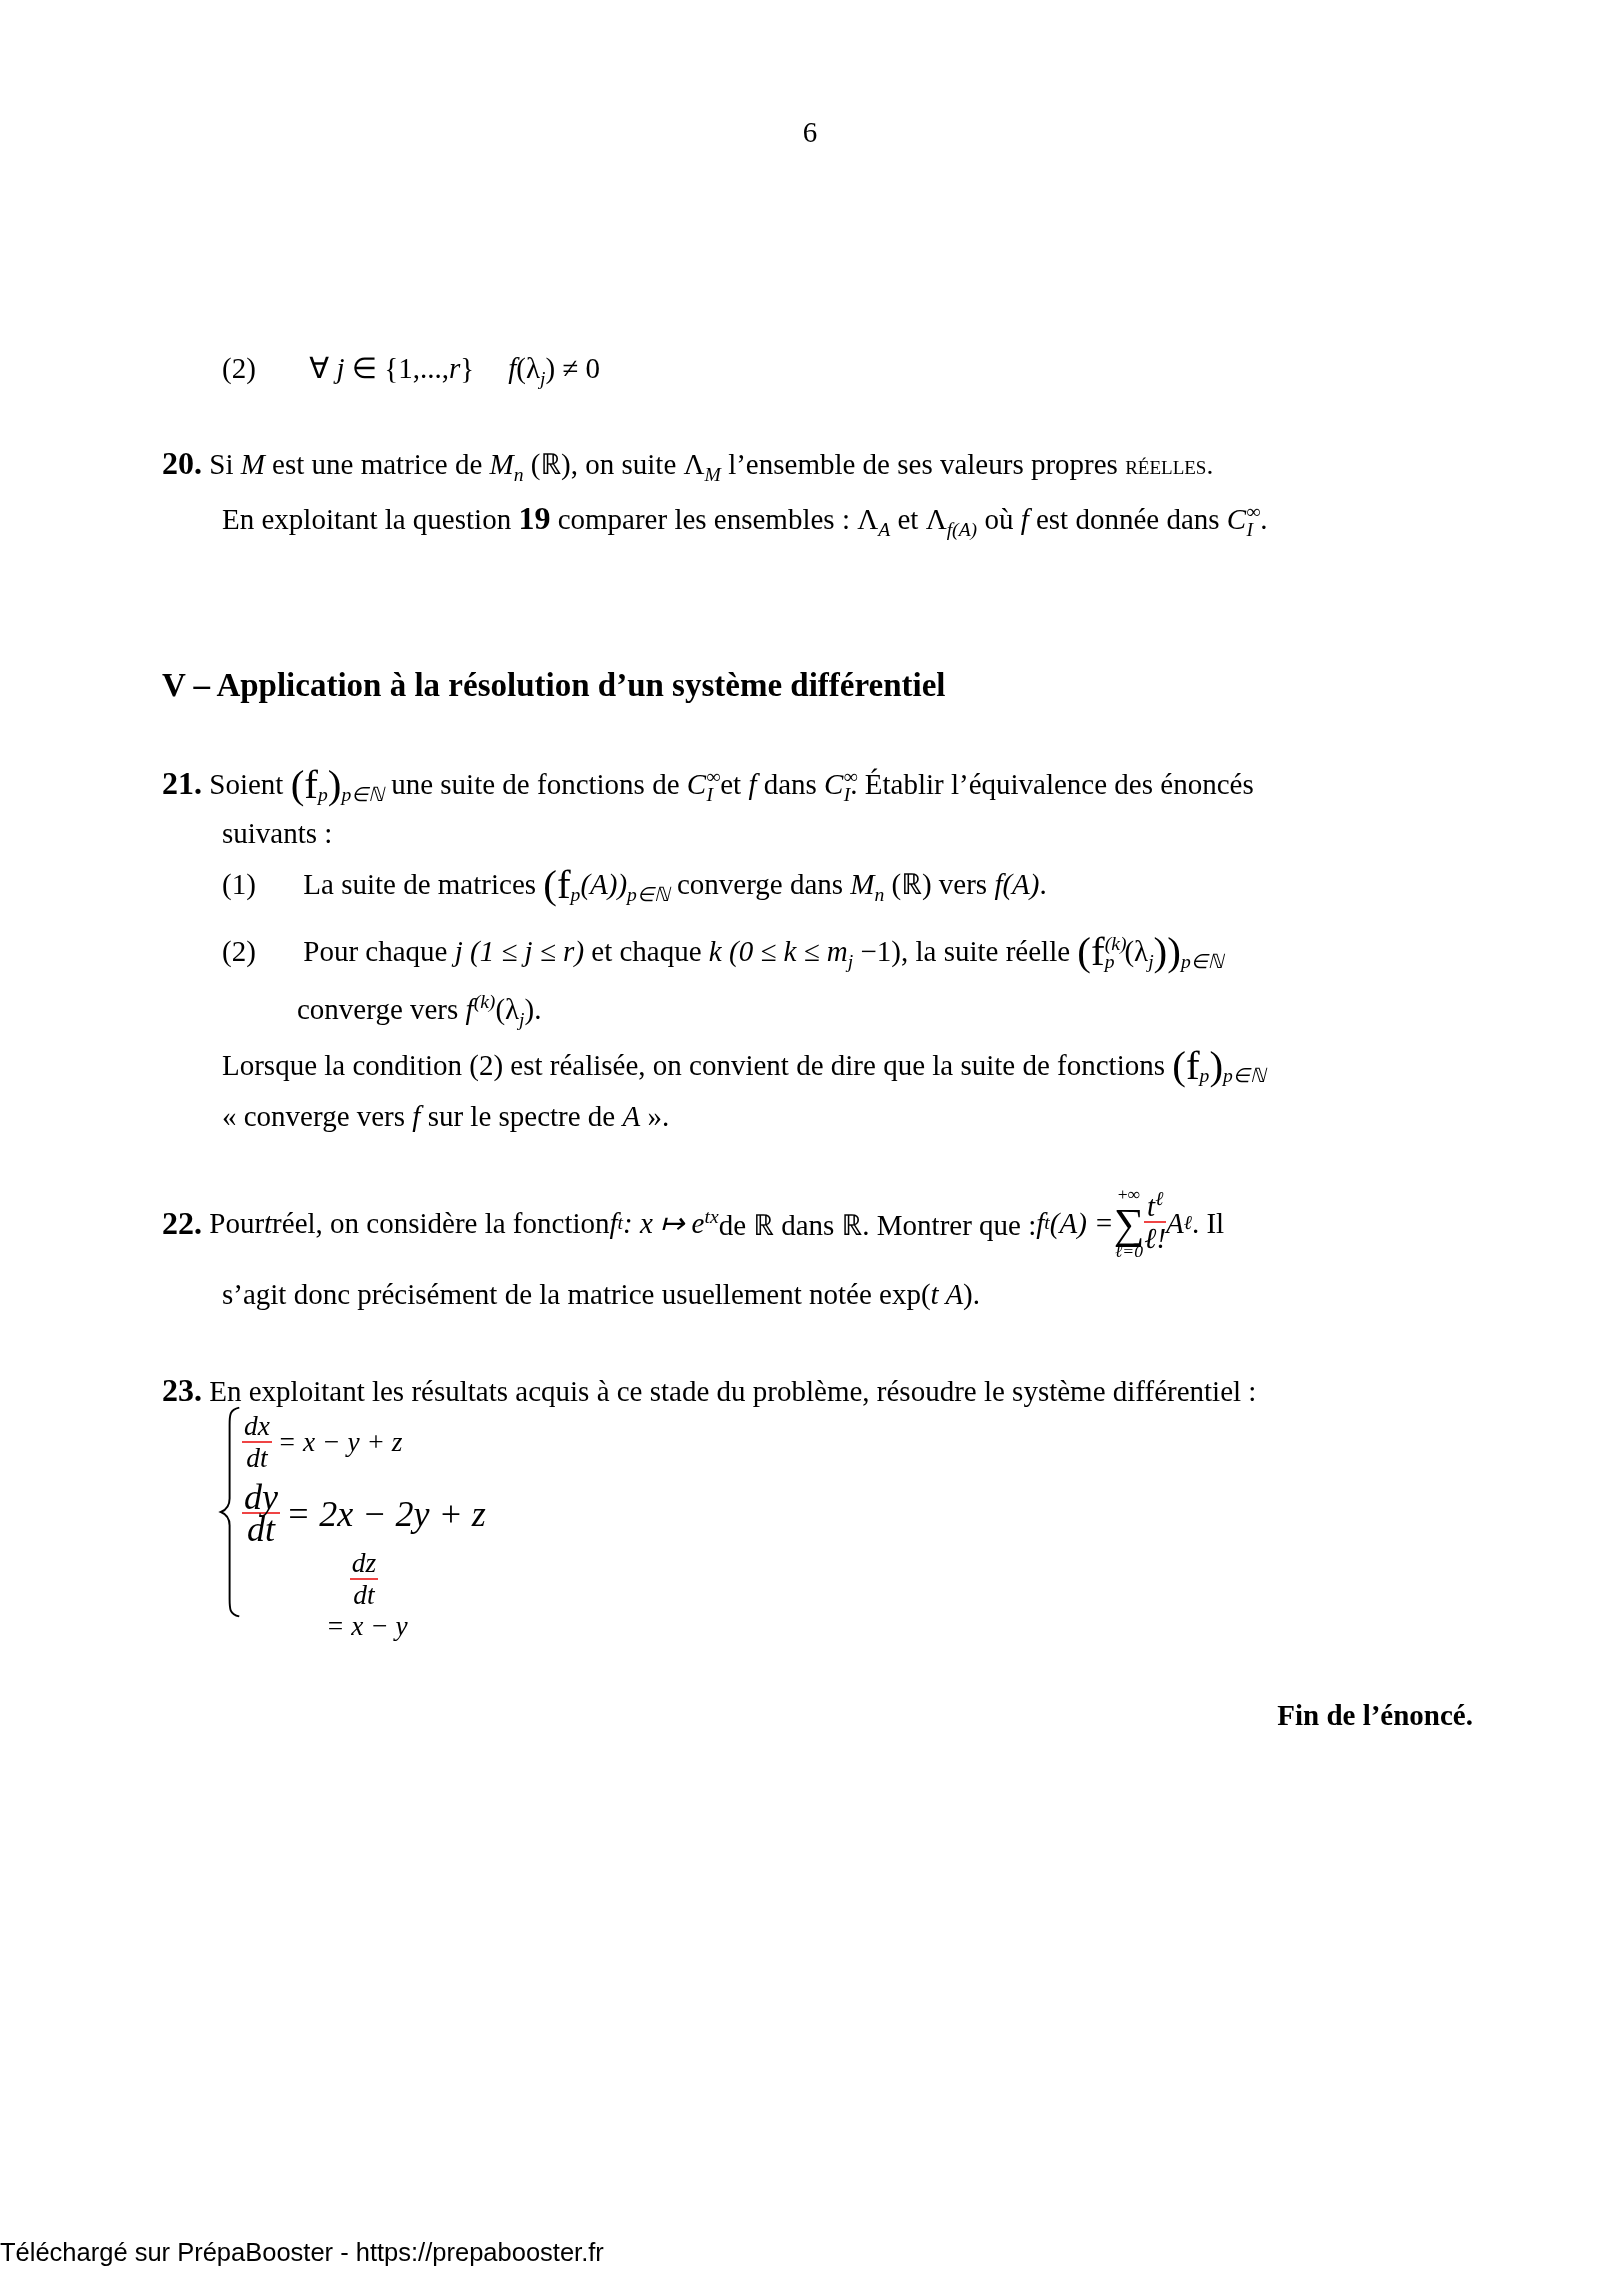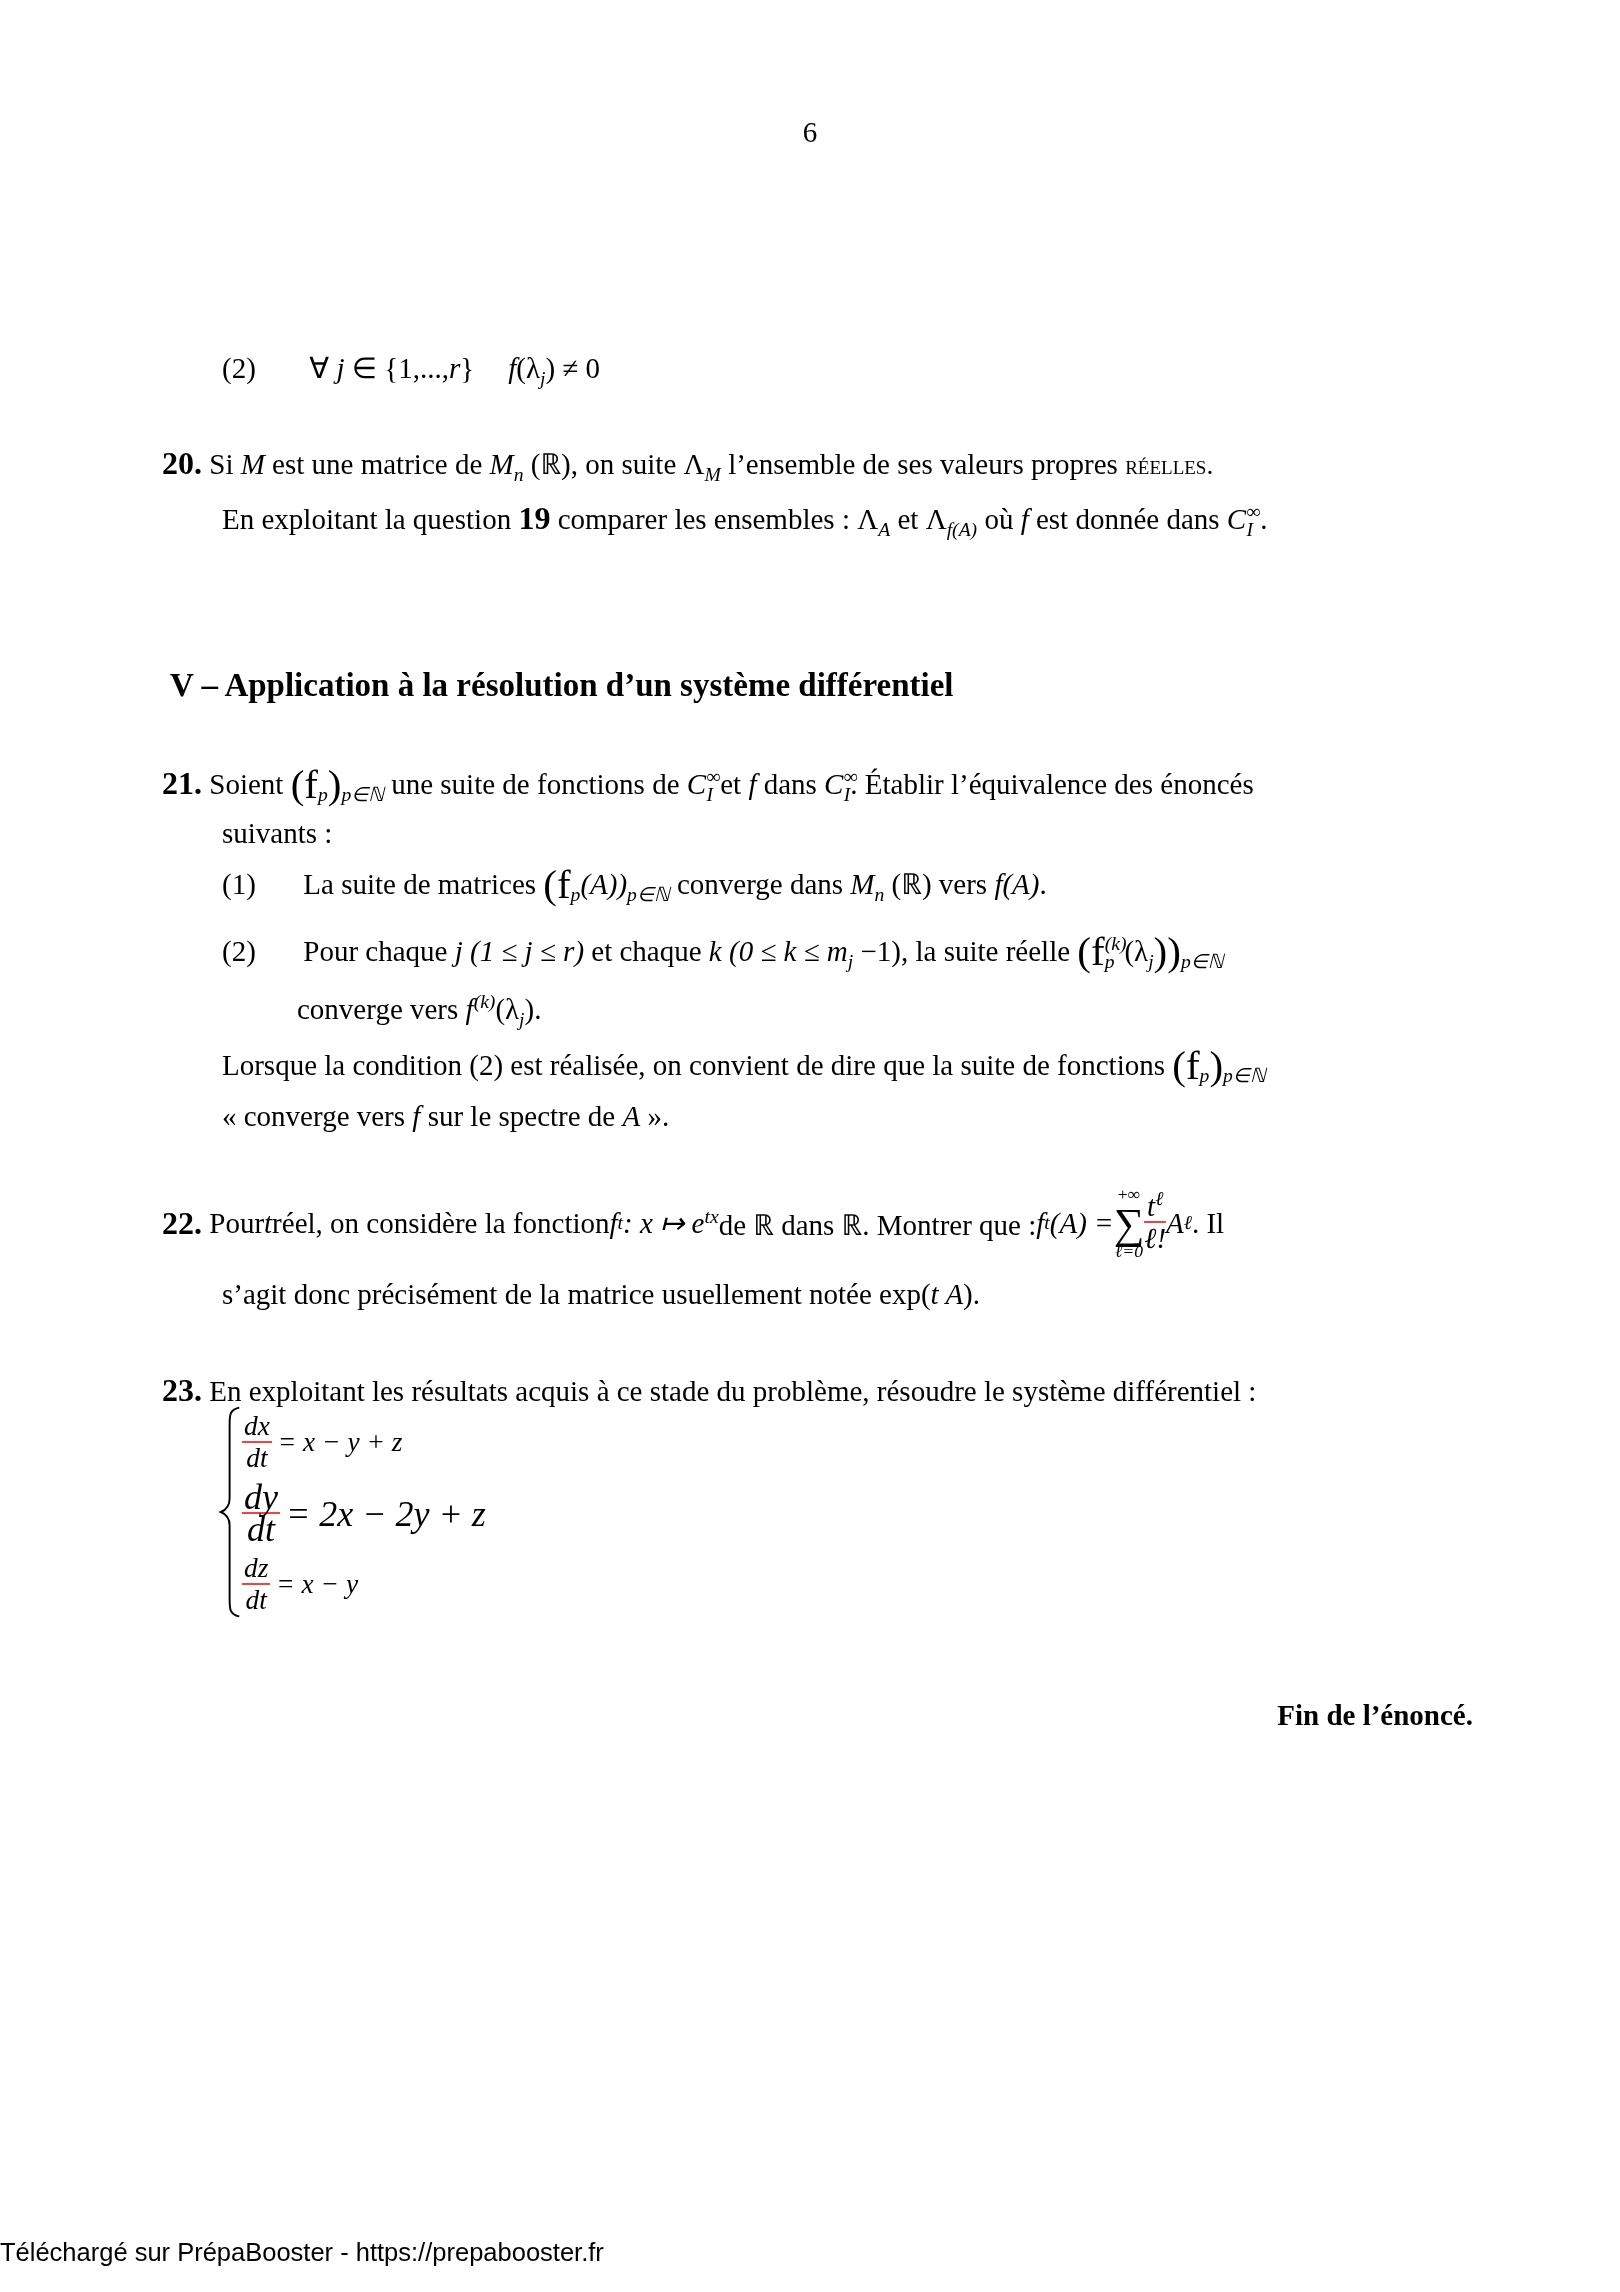--- a/index.html
+++ b/index.html
@@ -40,21 +40,21 @@
 </div>
 
 <div class="abs" style="left:162px; top:443px;">
   <span class="num">20.</span>
   <span>Si </span><i>M</i><span> est une matrice de </span><i>M</i><sub class="it">n</sub><span> (ℝ), on suite </span><span>Λ</span><sub class="it">M</sub><span> l’ensemble de ses valeurs propres </span><span class="sc">réelles.</span>
 </div>
 <div class="abs" style="left:222px; top:500px;">
   <span>En exploitant la question </span><b class="num">19</b><span> comparer les ensembles : </span><span>Λ</span><sub class="it">A</sub><span> et </span><span>Λ</span><sub class="it">f(A)</sub><span> où </span><i>f</i><span> est donnée dans </span><i>C</i><sup>∞</sup><sub class="it" style="margin-left:-13.7px;">I</sub><span> .</span>
 </div>
 
-<div class="abs section-title" style="left:170px; top:667px;">V – Application à la résolution d’un système différentiel</div>
+<div class="abs section-title" style="left:162px; top:667px;">V – Application à la résolution d’un système différentiel</div>
 
 <div class="abs" style="left:162px; top:760px;">
   <span class="num">21.</span>
   <span>Soient </span><span class="big" style="font-style:normal;">(f</span><sub class="it">p</sub><span class="big">)</span><sub class="it">p∈ℕ</sub><span> une suite de fonctions de </span><i>C</i><sup>∞</sup><sub class="it" style="margin-left:-13.7px;">I</sub><span>  et </span><i>f</i><span> dans </span> <i>C</i><sup>∞</sup><sub class="it" style="margin-left:-13.7px;">I</sub><span>. Établir l’équivalence des énoncés</span>
 </div>
 <div class="abs" style="left:222px; top:817px;">suivants :</div>
 
 <div class="abs" style="left:222px; top:860px;">
   <span>(1)</span>
   <span style="display:inline-block; width:33px;"></span>
@@ -116,21 +116,21 @@
         </span>
         <span class="it" style="margin-left:5.9px;">= x − y + z</span>
       </div>
       <div style="display: flex; align-items: center; height: 71px; font-size: 36px;">
         <span class="frac">
           <span class="n">dy</span>
           <span class="d">dt</span>
         </span>
         <span class="it" style="margin-left:5.9px;">= 2x − 2y + z</span>
       </div>
-      <div style="display: flex; align-items: center; height: 71px; font-size: 27.4px;">
+      <div style="display: flex; align-items: center; height: 71px; font-size: 27.4px; flex-direction: column;">
         <span class="frac">
           <span class="n">dz</span>
           <span class="d">dt</span>
         </span>
         <span class="it" style="margin-left:5.9px;">= x − y</span>
       </div>
     </div>
 </div>
 
 <div class="abs fin" style="right:147px; top:1699px;">Fin de l’énoncé.</div>

